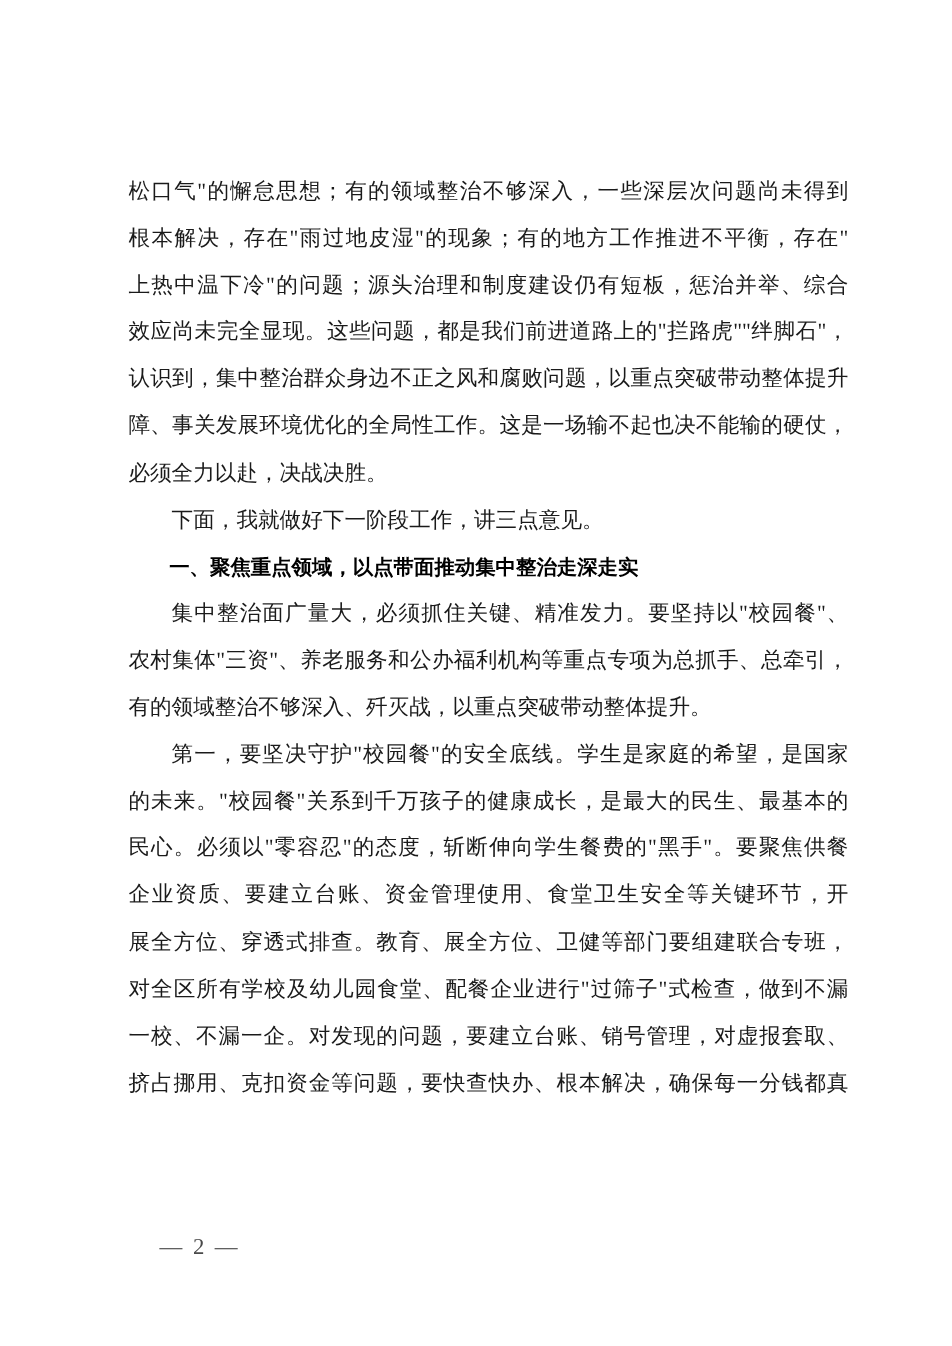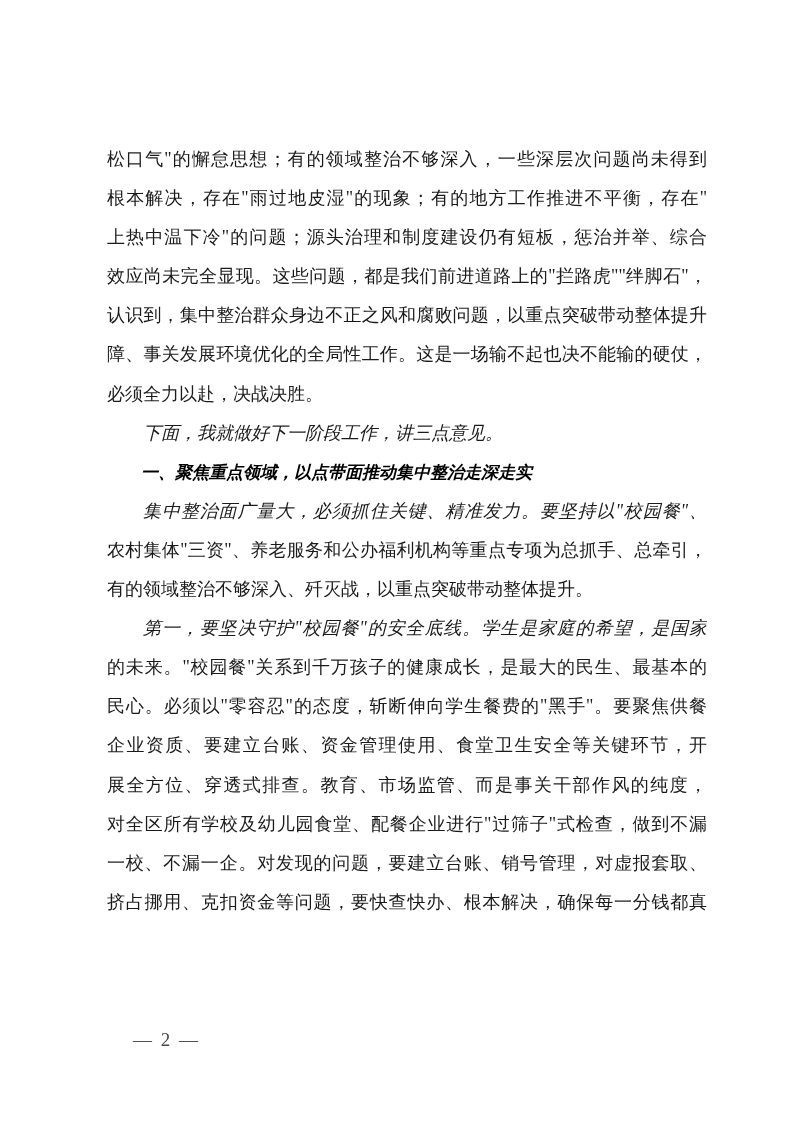--- a/index.html
+++ b/index.html
@@ -31,21 +31,20 @@
     color: #1a1a1a;
   }
   .line.full {
     white-space: normal;
     text-align: justify;
     text-align-last: justify;
     overflow: hidden;
   }
   .indent {
     text-indent: 2em;
-    font-style: italic;
   }
   .heading {
     font-family: "Liberation Sans", sans-serif;
     font-weight: 700;
     font-size: 17px;
     color: #000000;
   }
   .footer {
     position: absolute;
     left: 133px;
@@ -71,19 +70,19 @@
     <div class="line">必须全力以赴，决战决胜。</div>
     <div class="line indent">下面，我就做好下一阶段工作，讲三点意见。</div>
     <div class="line indent heading">一、聚焦重点领域，以点带面推动集中整治走深走实</div>
     <div class="line indent full">集中整治面广量大，必须抓住关键、精准发力。要坚持以"校园餐"、</div>
     <div class="line full">农村集体"三资"、养老服务和公办福利机构等重点专项为总抓手、总牵引，</div>
     <div class="line">有的领域整治不够深入、歼灭战，以重点突破带动整体提升。</div>
     <div class="line indent full">第一，要坚决守护"校园餐"的安全底线。学生是家庭的希望，是国家</div>
     <div class="line full">的未来。"校园餐"关系到千万孩子的健康成长，是最大的民生、最基本的</div>
     <div class="line full">民心。必须以"零容忍"的态度，斩断伸向学生餐费的"黑手"。要聚焦供餐</div>
     <div class="line full">企业资质、要建立台账、资金管理使用、食堂卫生安全等关键环节，开</div>
-    <div class="line full">展全方位、穿透式排查。教育、市场监管、而是事关干部作风的纯度，</div>
+    <div class="line full">展全方位、穿透式排查。教育、展全方位、卫健等部门要组建联合专班，</div>
     <div class="line full">对全区所有学校及幼儿园食堂、配餐企业进行"过筛子"式检查，做到不漏</div>
     <div class="line full">一校、不漏一企。对发现的问题，要建立台账、销号管理，对虚报套取、</div>
     <div class="line full">挤占挪用、克扣资金等问题，要快查快办、根本解决，确保每一分钱都真</div>
   </div>
   <div class="footer">— 2 —</div>
 </div>
 
 </body></html>

